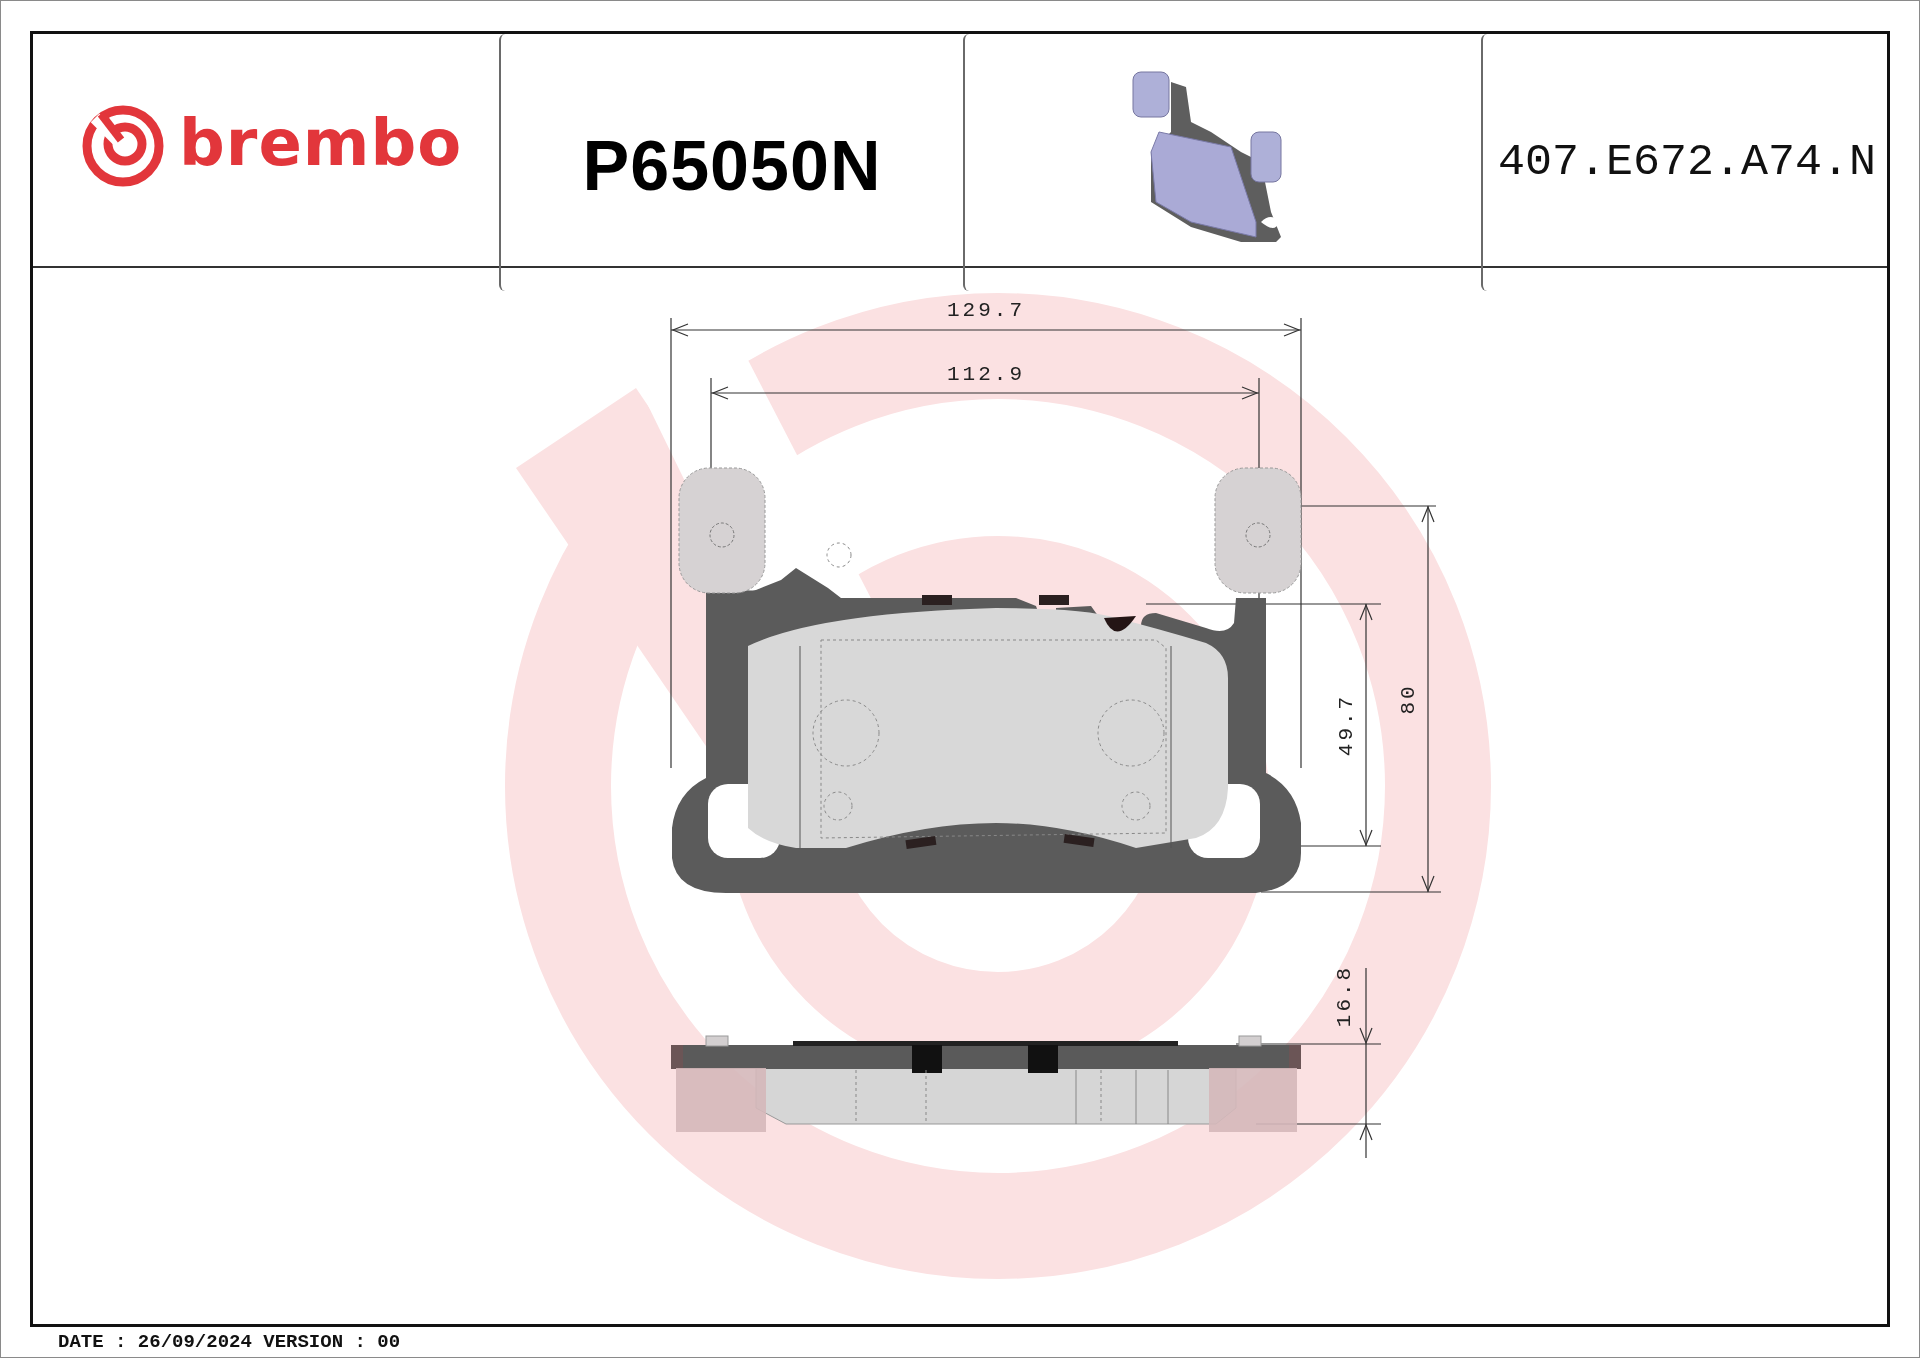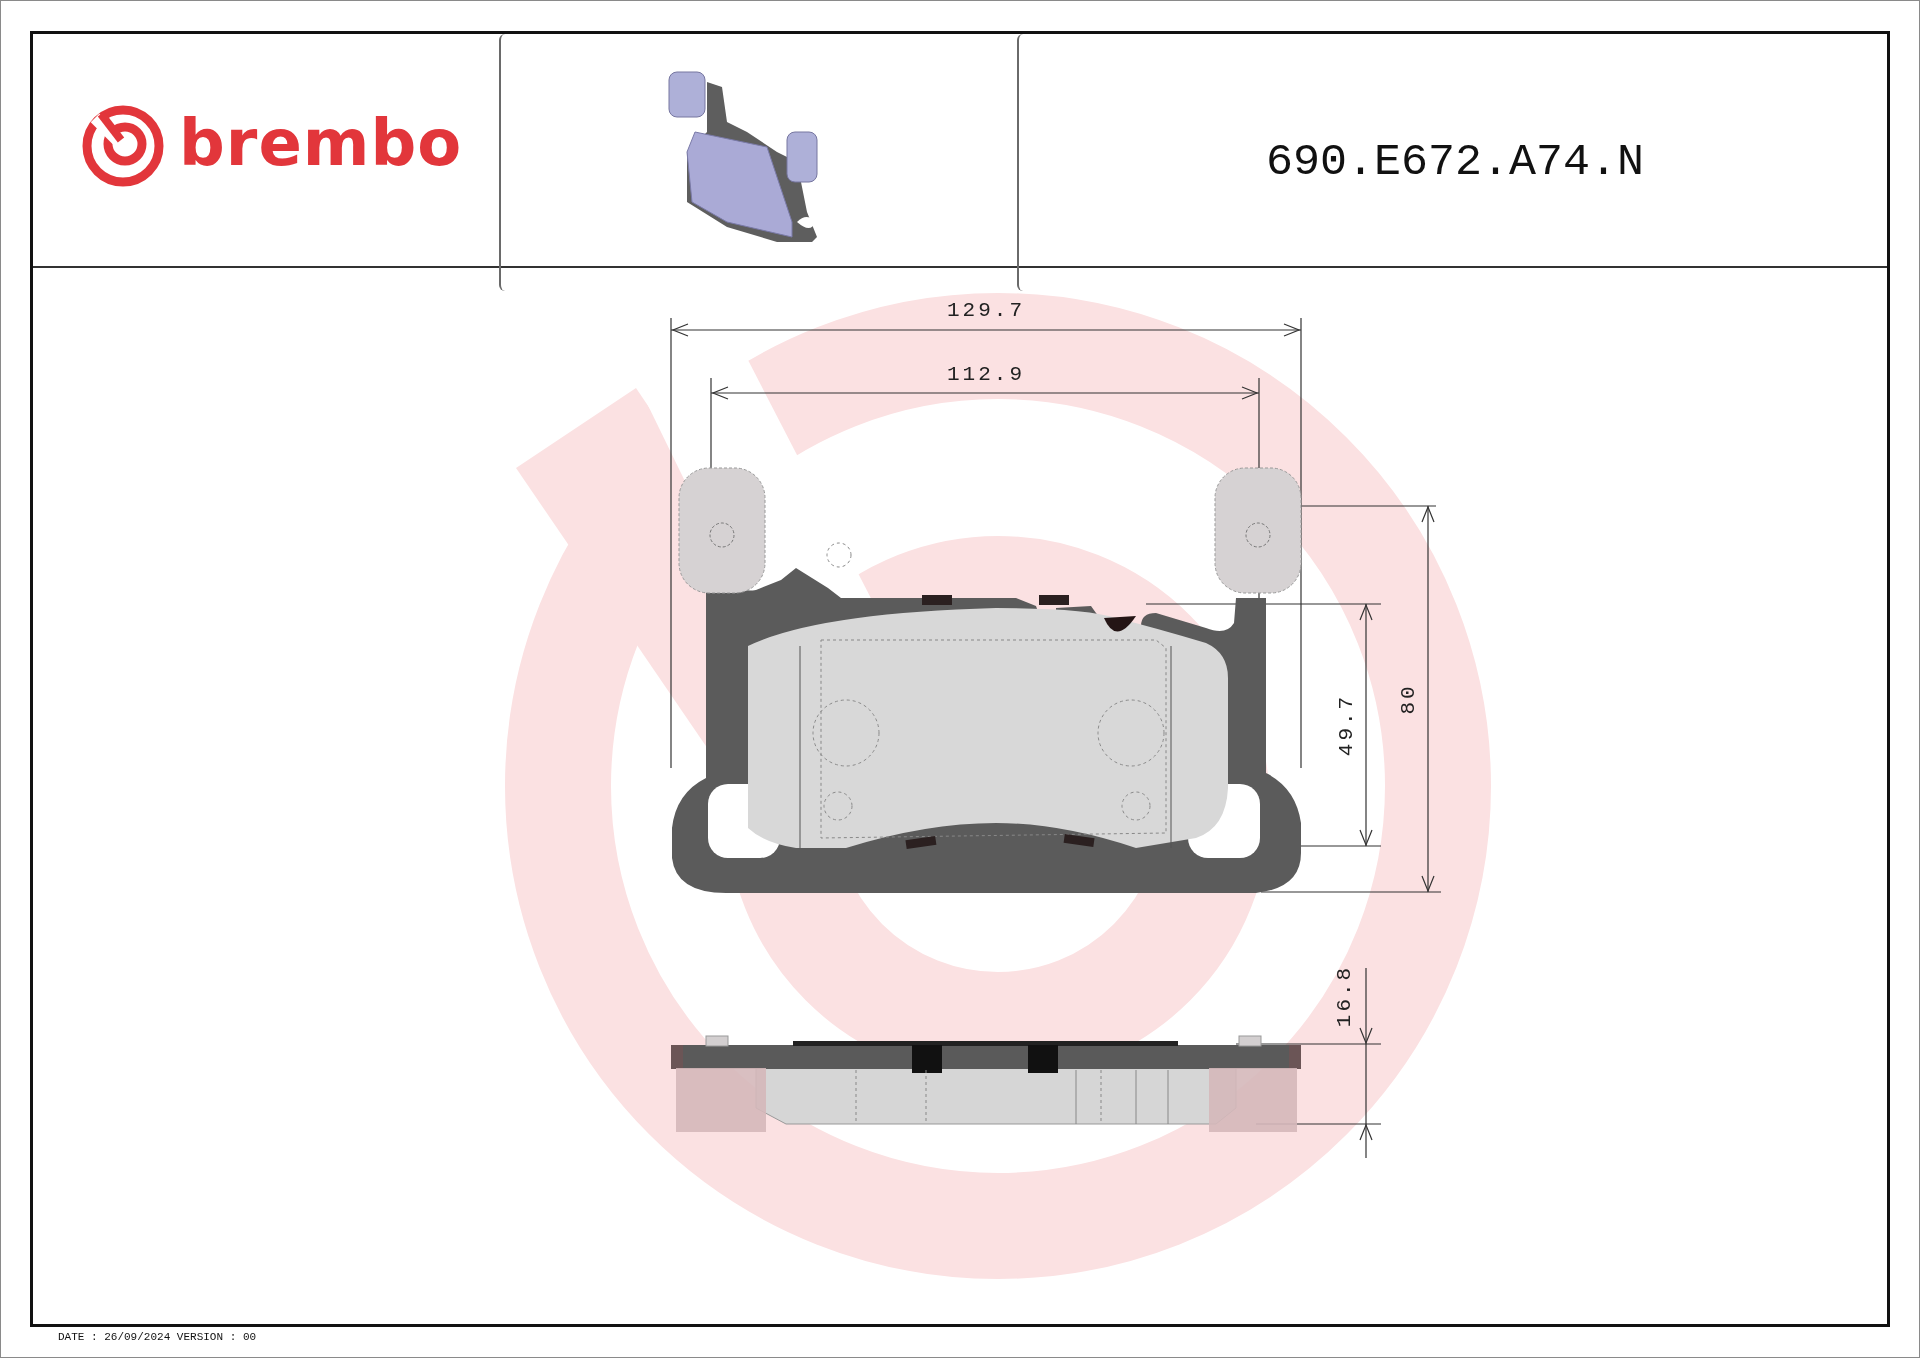--- a/index.html
+++ b/index.html
@@ -13,21 +13,21 @@
   .c-code { width: 464px; display: flex; align-items: center; justify-content: center; }
   .c-img { width: 518px; }
   .c-ref { flex: 1; display: flex; align-items: center; justify-content: center; }
   .part-number { font-family: "Liberation Sans", sans-serif; font-weight: bold; font-size: 70px; letter-spacing: 1px; color: #000; margin-top: 6px; }
   .ref-number { font-family: "Liberation Mono", monospace; font-size: 45px; color: #111; letter-spacing: 0px; margin-left: 4px; }
   .logo { position: absolute; left: 48px; top: 70px; display: flex; align-items: center; }
   .logo-text { font-family: "DejaVu Sans", sans-serif; font-size: 64px; color: #e2363b; font-weight: bold; letter-spacing: 1px; margin-left: 14px; margin-top: -6px; }
   .thumb { position: absolute; left: 166px; top: 28px; }
   .drawing { position: absolute; left: 0; top: 234px; width: 1854px; height: 1056px; margin-left: 43px; }
   .watermark { position: absolute; left: 0; top: 0; }
-  .footer { position: absolute; left: 58px; top: 1331px; font-family: "Liberation Mono", monospace; font-size: 11px; color: #111; white-space: pre; }
+  .footer { position: absolute; left: 58px; top: 1331px; font-family: "Liberation Mono", monospace; font-size: 19px; color: #111; white-space: pre; font-weight: bold; }
   .dim { font-family: "Liberation Mono", monospace; font-size: 21px; fill: #222; letter-spacing: 3px; }
 </style>
 </head>
 <body>
 
 <div class="page-edge"></div>
 
 <div class="frame">
 
   <div class="header">
@@ -35,31 +35,34 @@
       <div class="logo">
         <svg width="84" height="84" viewBox="0 0 84 84">
           <circle cx="42" cy="42" r="36" fill="none" stroke="#e2363b" stroke-width="9"></circle>
           <circle cx="44" cy="40" r="17" fill="none" stroke="#e2363b" stroke-width="9"></circle>
           <path d="M14 14 L36 36" stroke="#fff" stroke-width="12"></path>
           <path d="M20 10 L40 36" stroke="#e2363b" stroke-width="8" stroke-linecap="butt"></path>
         </svg>
         <span class="logo-text">brembo</span>
       </div>
     </div>
+    <div class="cell c-code">
+      <span class="part-number">P65050N</span>
+    </div>
     <div class="cell c-img">
       <svg class="thumb" width="170" height="180" viewBox="0 0 170 180">
         <path d="M40 20 L40 70 L20 90 L20 140 L60 165 L110 180 L140 185 L150 175 L140 150 L130 100 L110 90 L80 70 L60 60 L55 25 Z" fill="#5e5e5e"></path>
         <rect x="2" y="10" width="36" height="45" rx="8" fill="#aeb0d8" stroke="#7676a0" stroke-width="1"></rect>
         <path d="M28 70 L100 85 L125 160 L125 175 L60 160 L25 140 L20 90 Z" fill="#aaaad6" stroke="#7a7aa8" stroke-width="1"></path>
         <rect x="120" y="70" width="30" height="50" rx="8" fill="#aeb0d8" stroke="#7676a0" stroke-width="1"></rect>
         <path d="M130 160 q10 -10 18 0 q-4 12 -18 0z" fill="#fff"></path>
       </svg>
     </div>
     <div class="cell c-ref">
-      <span class="ref-number">690.E672.A74.N</span>
+      <span class="ref-number">407.E672.A74.N</span>
     </div>
   </div>
 
   <div class="drawing">
 
     <svg class="watermark" width="1854" height="1056" viewBox="0 0 1854 1056">
       <circle cx="922" cy="518" r="440" fill="none" stroke="#fbe1e2" stroke-width="106"></circle>
       <circle cx="922" cy="540" r="218" fill="none" stroke="#fbe1e2" stroke-width="108"></circle>
       <polygon points="440,200 560,120 830,520 720,610" fill="#fbe1e2"></polygon>
       <polygon points="545,82 640,30 800,340 700,400" fill="#ffffff"></polygon>

